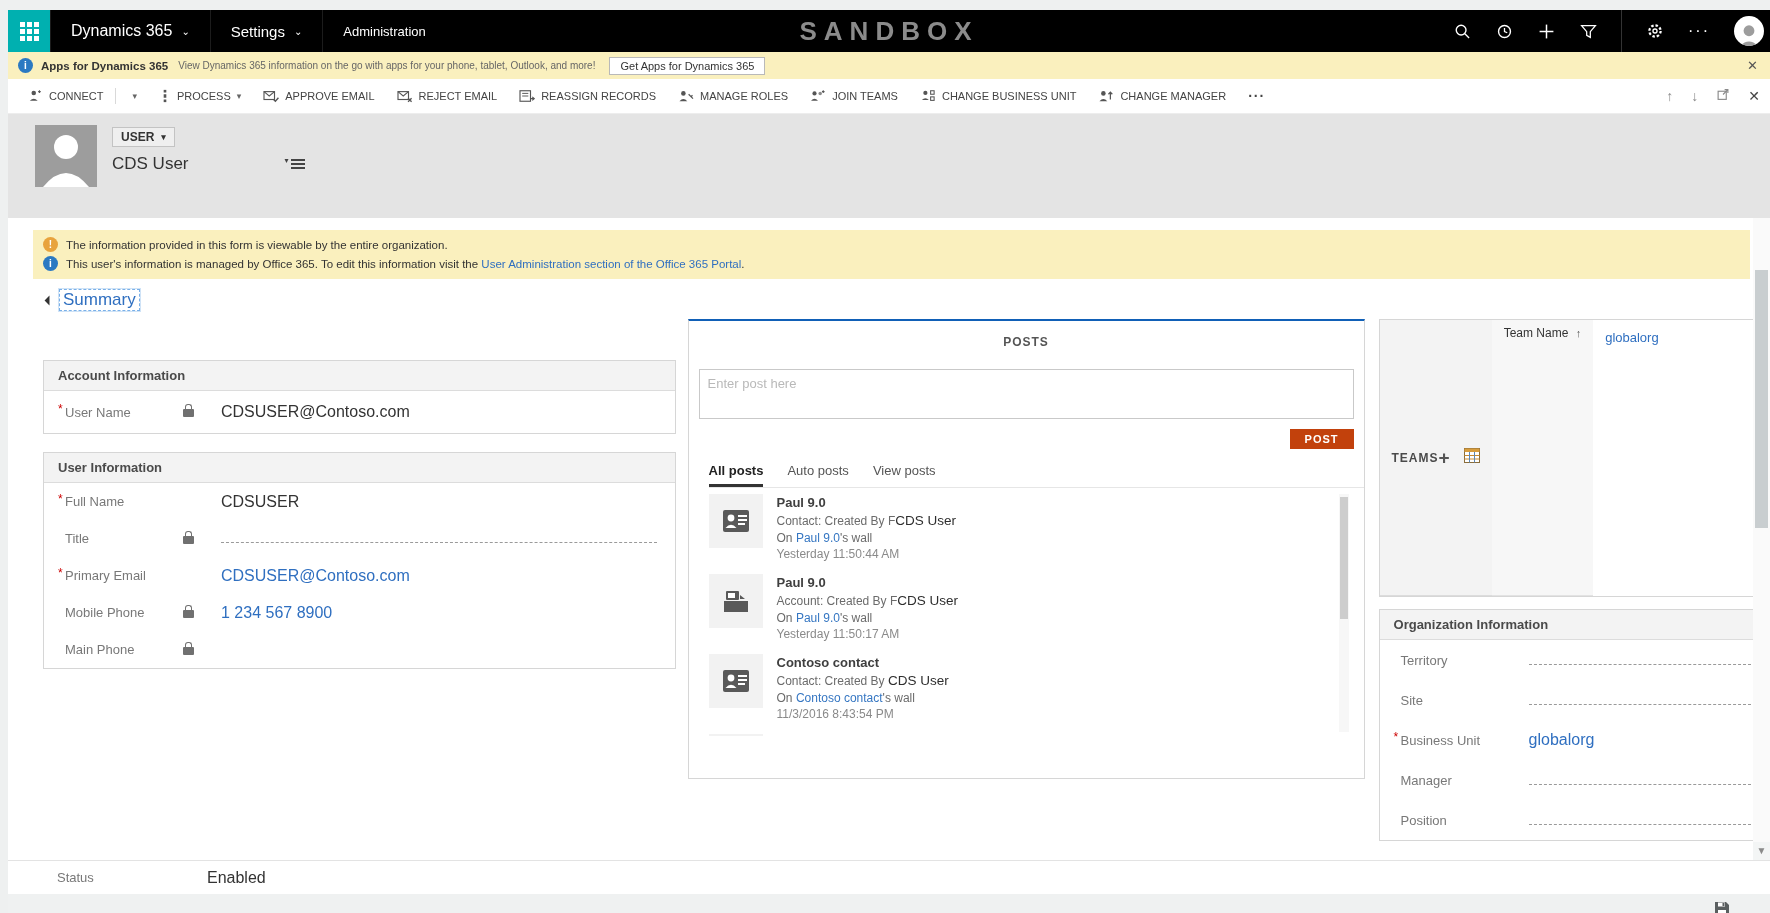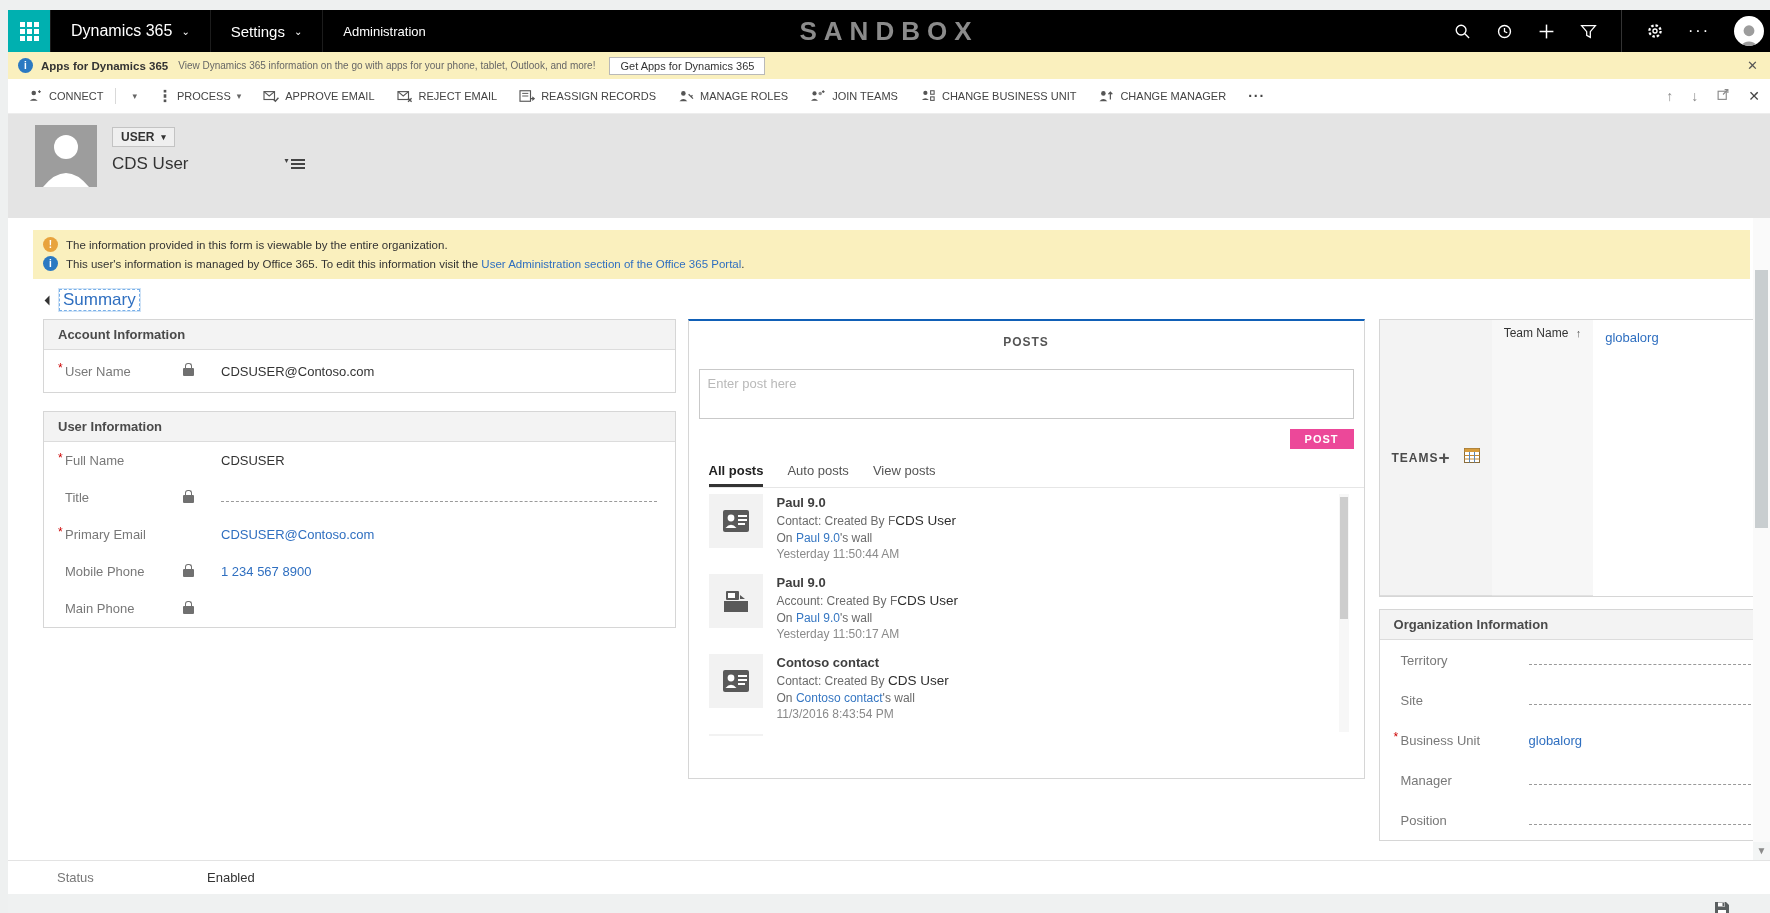--- a/index.html
+++ b/index.html
@@ -58,44 +58,44 @@
   
   .content { position:relative; height:642px; background:#fff; overflow:hidden; }
   .notice { margin:12px 20px 0 25px; background:#faf0be; padding:5px 10px 6px 10px; }
   .notice-line { display:flex; align-items:center; gap:8px; font-size:11.5px; color:#333; padding:2px 0; }
   .notice-line a { color:#2f6fc0; text-decoration:none; cursor:pointer; }
   .summary-row { margin:10px 0 8px 38px; display:flex; align-items:center; }
   .sec-arrow { width:0; height:0; border-left:7px solid #333; border-top:7px solid transparent; transform:rotate(45deg); margin-right:6px; cursor:pointer; }
   .summary-label { font-size:17px; color:#2f6fc0; border:1px dashed #7ab0e8; outline:1px solid #cfe3f7; padding:0 3px; cursor:pointer; }
 
   .grid { display:flex; margin-left:35px; align-items:flex-start; }
-  .col-left { width:656px; }
+  .col-left { width:656px;margin-top:41px; }
   .col-mid { width:695px; margin-left:12px; }
   .col-right { width:406px; margin-left:14px; }
 
   .panel { border:1px solid #d6d6d6; background:#fff; }
   .panel-title { background:#f3f3f3; border-bottom:1px solid #dcdcdc; font-size:13px; font-weight:bold; color:#4a4a4a; padding:7px 14px; }
 
   .frow { display:flex; align-items:center; min-height:37px; padding:0 14px; }
   .req { color:#c00; width:7px; font-size:12px; flex:0 0 auto; position:relative; top:-3px; }
   .flabel { width:118px; font-size:13px; color:#787878; flex:0 0 auto; }
   .lockwrap { width:38px; flex:0 0 auto; }
   .lock { display:inline-block; width:11px; height:8px; background:#707070; border-radius:1px; position:relative; margin-top:5px; }
   .lock::before { content:""; position:absolute; left:2px; top:-5px; width:5px; height:5px; border:1.5px solid #707070; border-bottom:none; border-radius:3px 3px 0 0; }
-  .fvalue { font-size:13px; color:#333;text-align:center; }
+  .fvalue { font-size:16px; color:#333;text-align:center; }
   .fvalue.link { color:#2f6fc0; cursor:pointer; }
   .dashes { flex:1; border-bottom:1px dashed #9a9a9a; height:1px; position:relative; top:4px; margin-right:4px; }
 
   
   .posts-panel { border:1px solid #d6d6d6; border-top:2px solid #1160b7; height:460px; position:relative; overflow:hidden; }
   .posts-title { text-align:center; font-size:12px; font-weight:bold; letter-spacing:1px; color:#555; padding:14px 0 10px; }
   .post-input { display:block; width:655px; margin:10px auto 0; height:50px; border:1px solid #c9c9c9; resize:none; font-family:Liberation Sans, sans-serif; font-size:13px; color:#333; padding:6px 8px; }
   .post-input::placeholder { color:#b9b9b9; }
   .post-btn-row { width:655px; margin:10px auto 0; text-align:right; }
-  .post-btn { background:#ec4899; color:#fff; border:none; font-size:11px; font-weight:bold; letter-spacing:1px; padding:4px 15px; cursor:pointer; font-family:inherit; }
+  .post-btn { background:#c2410c; color:#fff; border:none; font-size:11px; font-weight:bold; letter-spacing:1px; padding:4px 15px; cursor:pointer; font-family:inherit; }
   .post-tabs { display:flex; gap:24px; margin:14px 0 0 20px; border-bottom:1px solid #e6e6e6; width:655px; }
   .ptab { font-size:13px; color:#555; padding-bottom:6px; cursor:pointer; }
   .ptab.active { color:#222; font-weight:bold; border-bottom:3px solid #333; }
   .post-list { position:relative; margin:6px 0 0 20px; width:640px; height:242px; overflow:hidden; }
   .post-item { display:flex; margin-bottom:12px; }
   .post-ico { width:54px; height:54px; background:#f2f2f2; display:flex; align-items:center; justify-content:center; flex:0 0 auto; }
   .post-body { margin-left:14px; font-size:12px; color:#6b6b6b; line-height:1.35; }
   .post-title { font-size:13px; font-weight:bold; color:#3f3f3f; }
   .post-user { font-size:13.5px; color:#2e2e2e; }
   .post-body a { color:#3576c2; text-decoration:none; cursor:pointer; }

